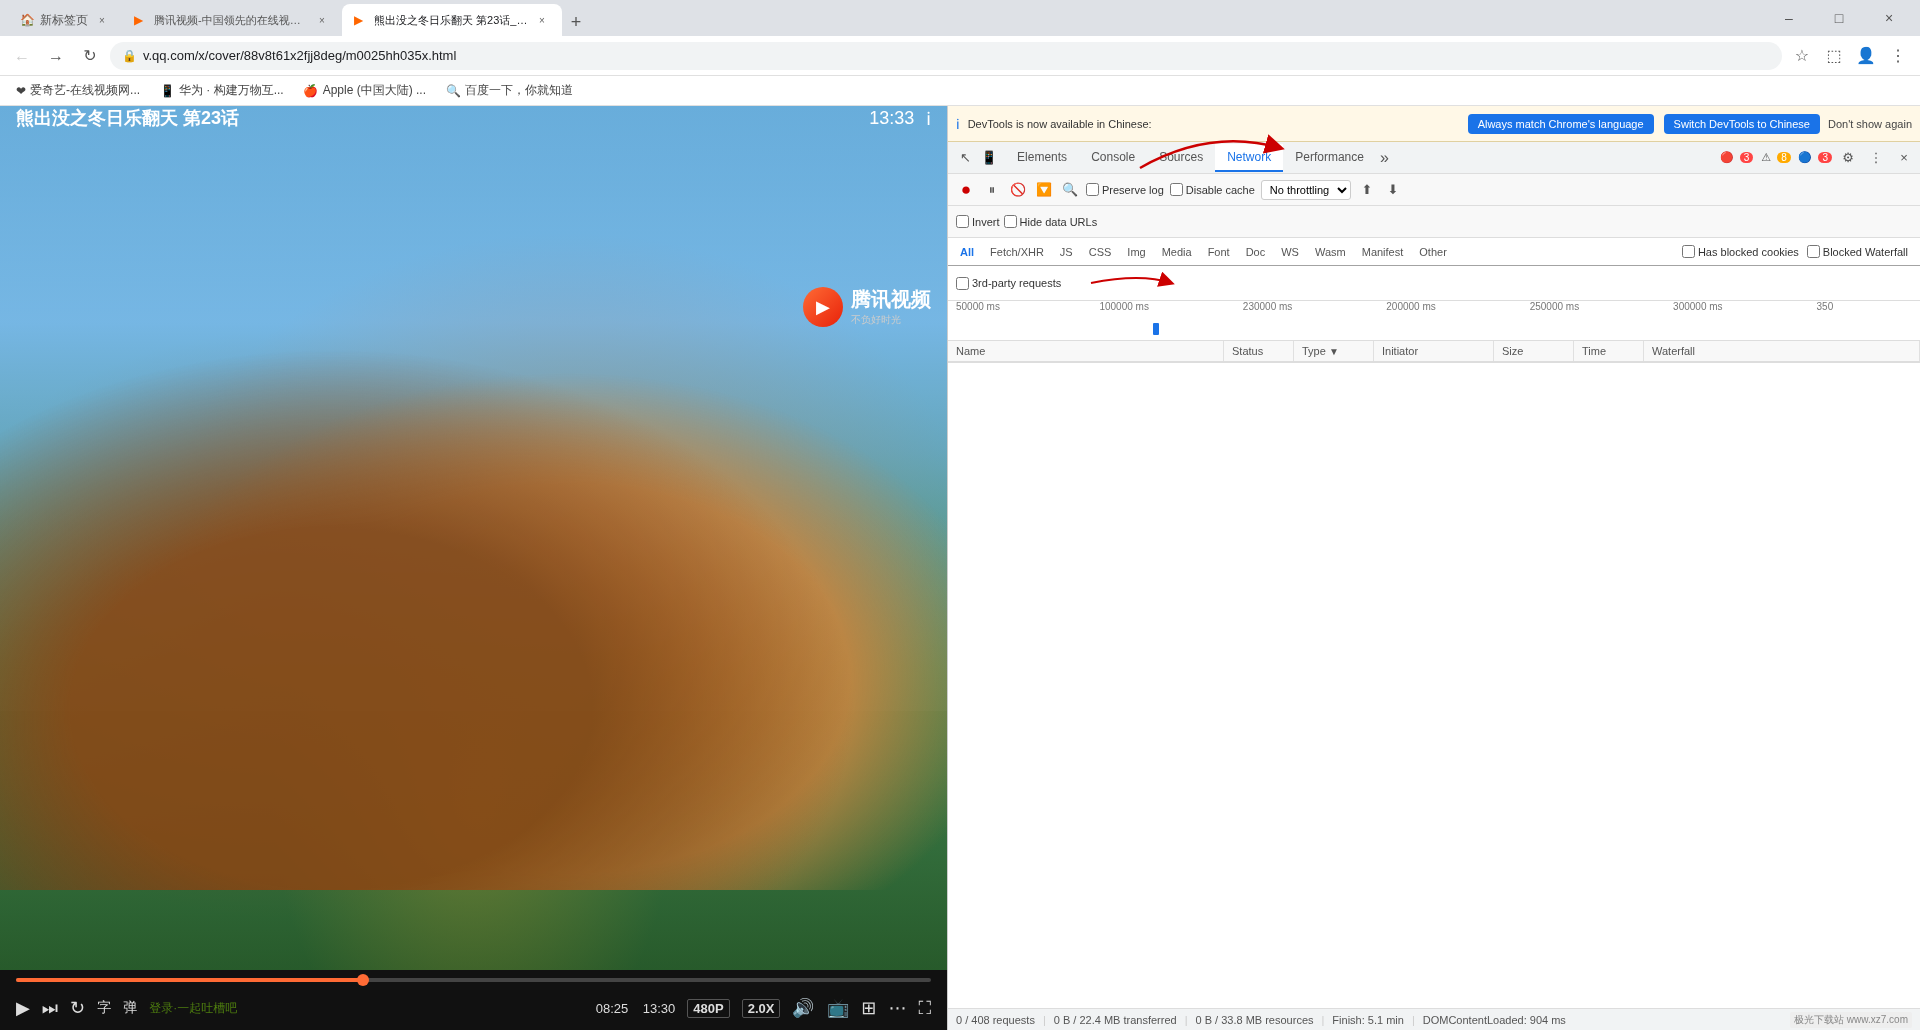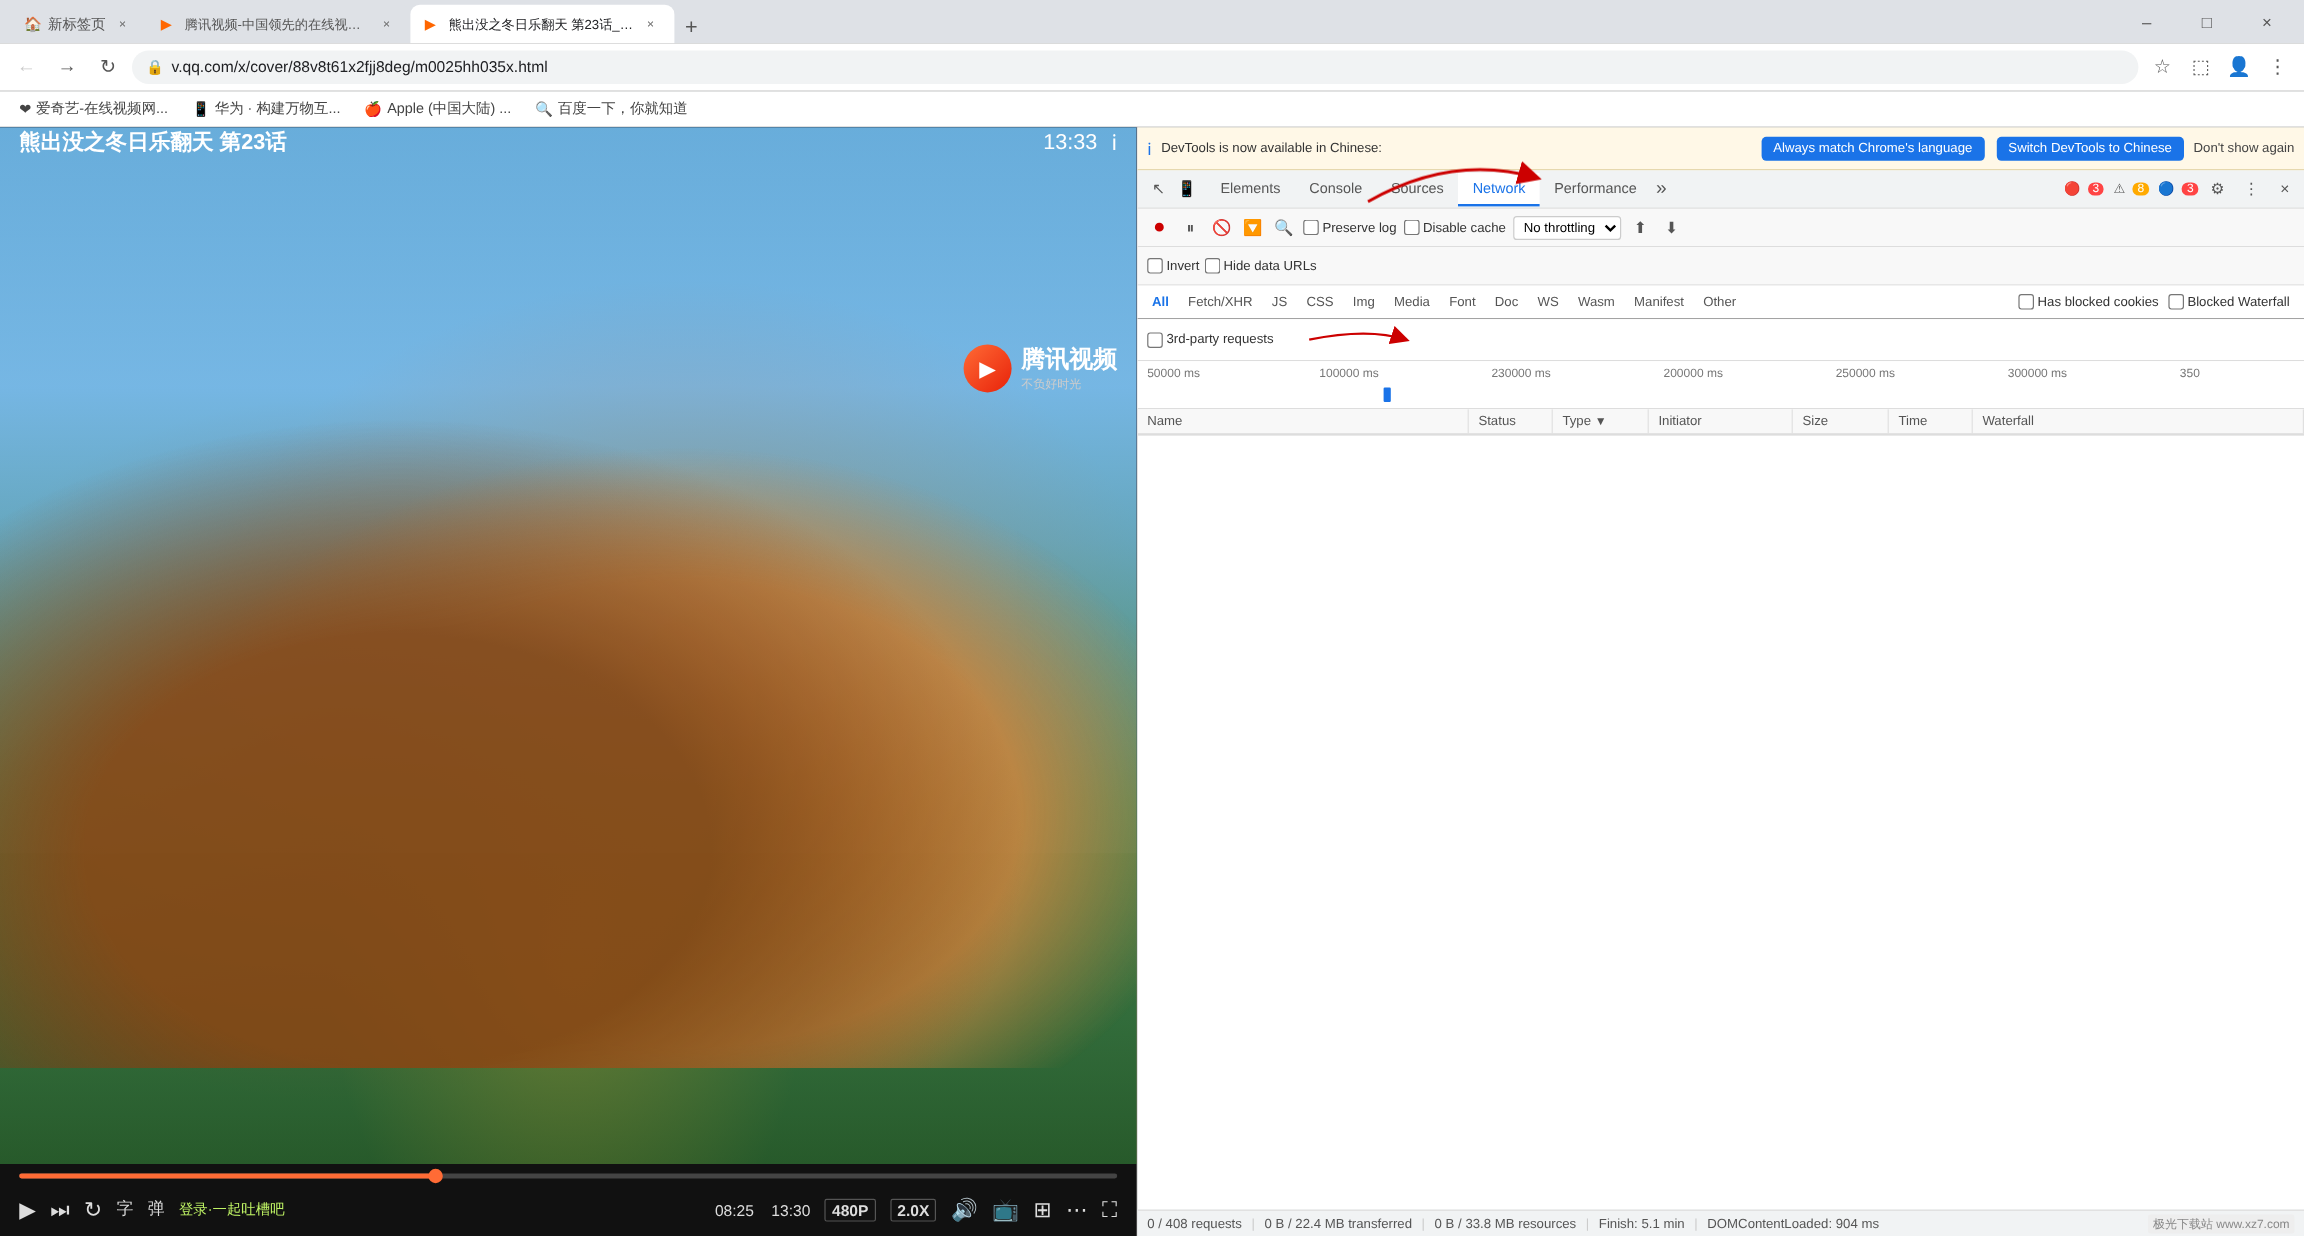--- a/index.html
+++ b/index.html
@@ -94,21 +94,21 @@
       background: #111; padding: 0 16px;
     }
     .progress-bar-area { padding: 8px 0 4px; }
     .progress-track { height: 4px; background: #444; border-radius: 2px; position: relative; cursor: pointer; }
     .progress-fill { height: 100%; background: #ff6b35; border-radius: 2px; width: 38%; position: relative; }
     .progress-fill::after { content: ''; position: absolute; right: -5px; top: -4px; width: 12px; height: 12px; background: #ff6b35; border-radius: 50%; }
     .controls-row { display: flex; align-items: center; gap: 12px; height: 44px; }
     .ctrl-btn { color: #ddd; font-size: 18px; cursor: pointer; background: none; border: none; display: flex; align-items: center; justify-content: center; }
     .time-display { color: #ddd; font-size: 13px; white-space: nowrap; }
     .ctrl-spacer { flex: 1; }
-    .ctrl-label { color: #bef264; font-size: 12px; cursor: pointer; }
+    .ctrl-label { color: #4d7c0f; font-size: 12px; cursor: pointer; }
     .ctrl-quality { color: #ddd; font-size: 13px; font-weight: bold; border: 1px solid #555; padding: 1px 5px; border-radius: 2px; cursor: pointer; }
 
     
     .devtools-panel {
       flex: 1; background: #fff; display: flex; flex-direction: column; border-left: 1px solid #ccc; font-size: 12px;
     }
 
     
     .devtools-notification {
       background: #fff8e7; border-bottom: 1px solid #e0d0a0; display: flex; align-items: center; padding: 6px 8px; gap: 8px; min-height: 36px;
@@ -142,21 +142,21 @@
     .net-checkbox { display: flex; align-items: center; gap: 3px; font-size: 11px; color: #333; cursor: pointer; white-space: nowrap; }
     .net-checkbox input { margin: 0; }
     .net-dropdown { height: 20px; border: 1px solid #ccc; border-radius: 3px; font-size: 11px; padding: 0 4px; background: #fff; }
     .type-filter { padding: 2px 8px; font-size: 11px; cursor: pointer; color: #555; white-space: nowrap; }
     .type-filter.active { color: #1a73e8; font-weight: bold; }
 
     
     .timeline-area {
       height: 40px; background: #fff; border-bottom: 1px solid #ddd; position: relative; overflow: hidden;
     }
-    .timeline-labels { display: flex; align-items: center; height: 20px; padding: 0 8px; gap: 48px; }
+    .timeline-labels { display: flex; height: 20px; padding: 0 8px; gap: 48px; }
     .timeline-label { font-size: 10px; color: #777; flex: 1; white-space: nowrap; }
     .timeline-bar-area { height: 20px; position: relative; padding: 0 8px; }
     .timeline-marker { position: absolute; width: 8px; height: 16px; background: #1a73e8; border-radius: 2px; top: 2px; left: 200px; }
 
     
     .network-table { flex: 1; overflow: auto; }
     .network-table-header {
       display: flex; align-items: center; background: #f8f8f8; border-bottom: 2px solid #ddd; position: sticky; top: 0; z-index: 10;
     }
     .net-col { font-size: 11px; color: #555; padding: 4px 8px; white-space: nowrap; cursor: pointer; border-right: 1px solid #e0e0e0; }

